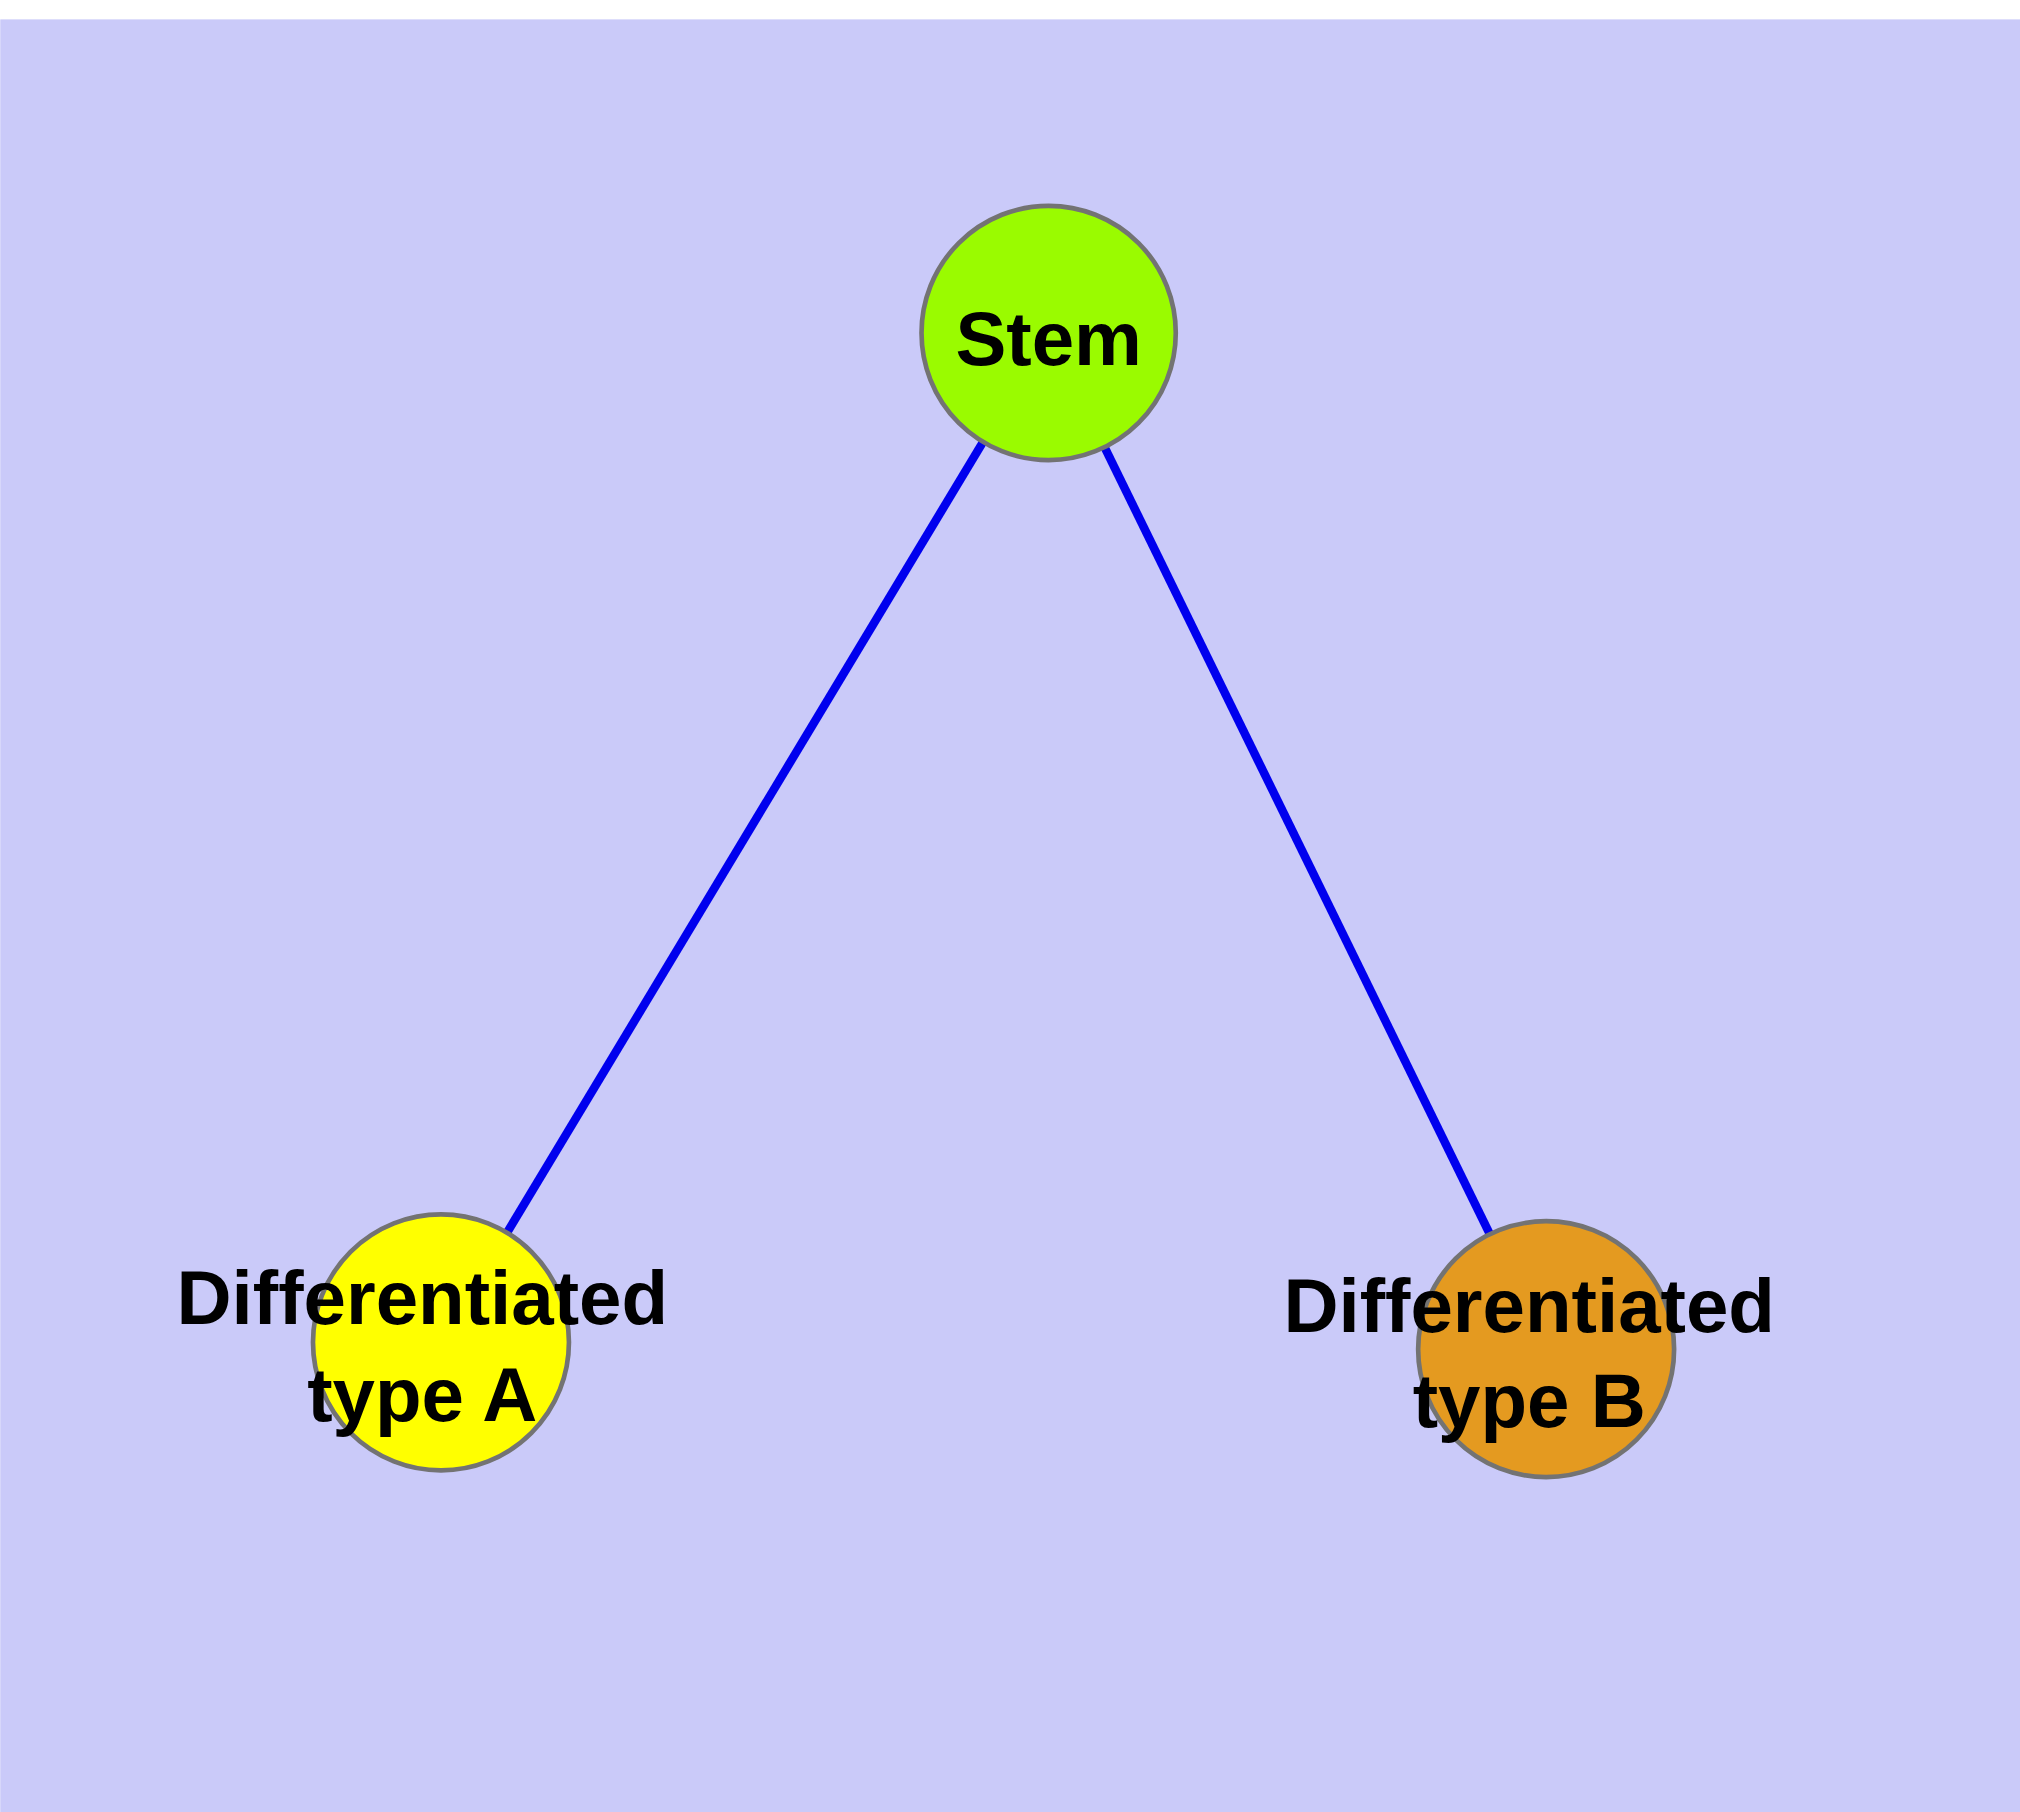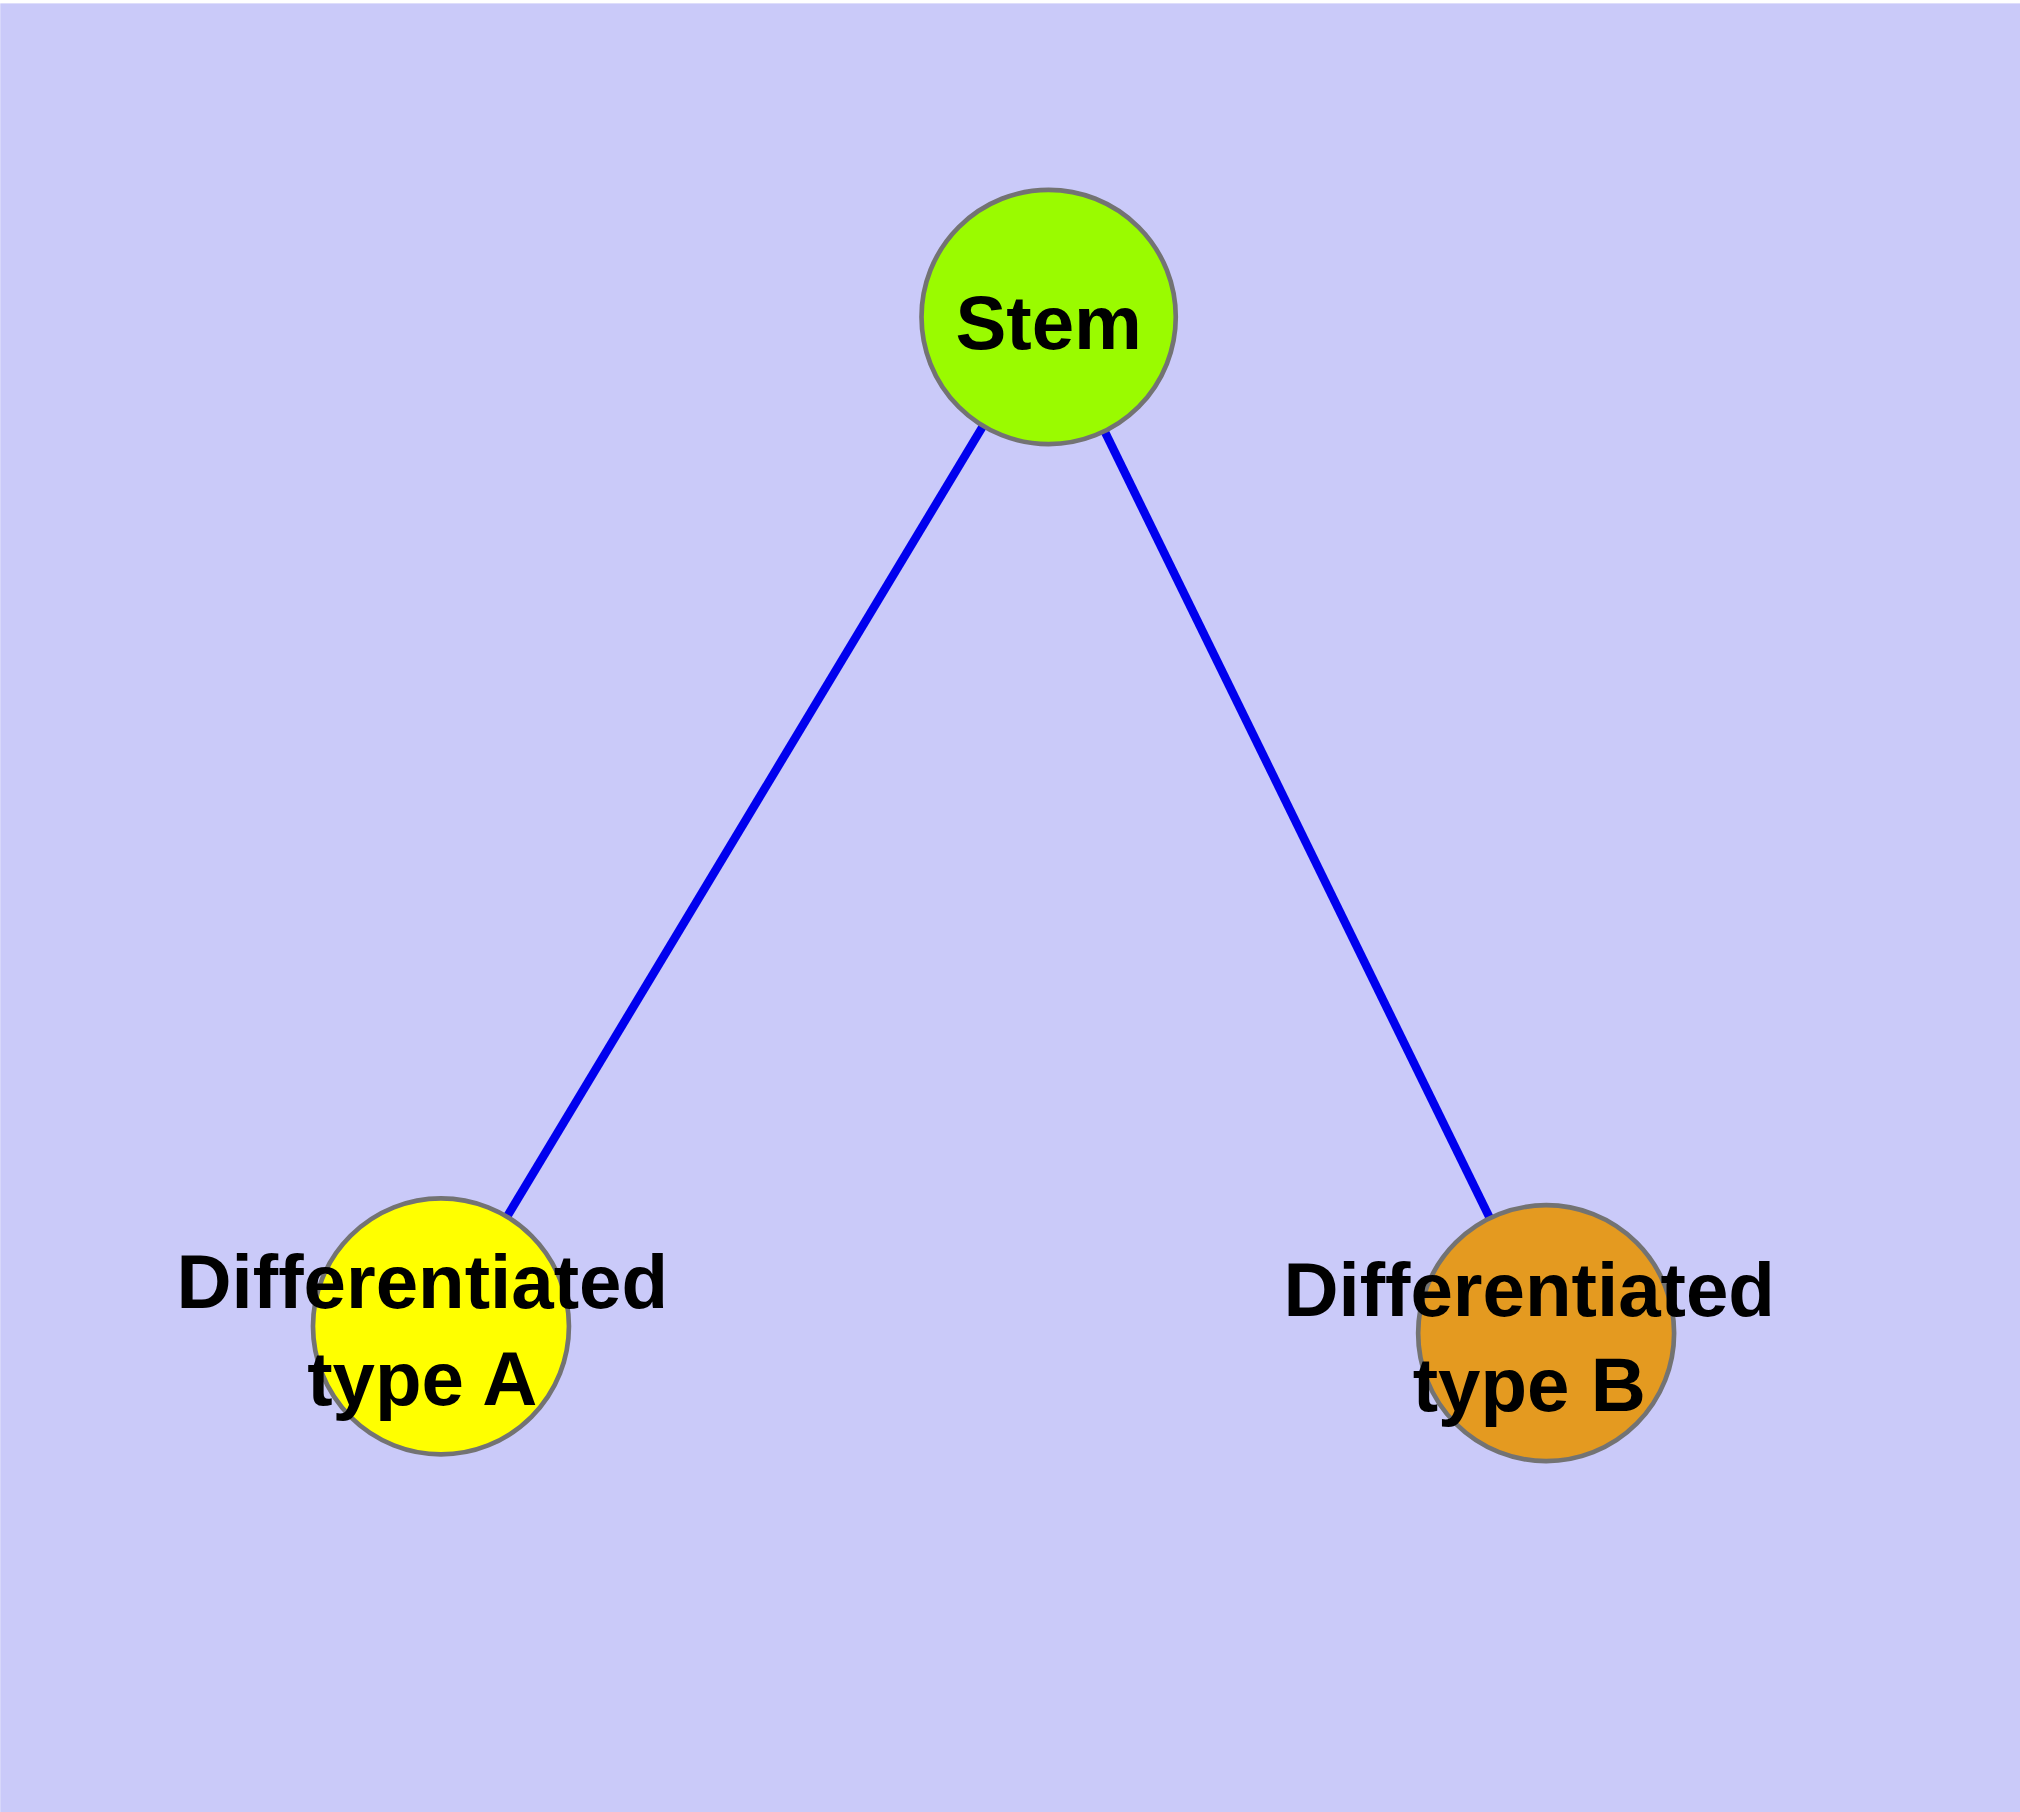--- a/index.html
+++ b/index.html
@@ -7,20 +7,21 @@
     padding: 0;
     background: #ffffff;
     width: 2021px;
     height: 1812px;
     overflow: hidden;
   }
   .stage {
     position: relative;
     width: 2021px;
     height: 1526px;
+    margin-top: 16px;
   }
   svg {
     display: block;
     position: absolute;
     top: 0;
     left: 0;
   }
   .edge {
     stroke-width: 10;
     fill: none;

